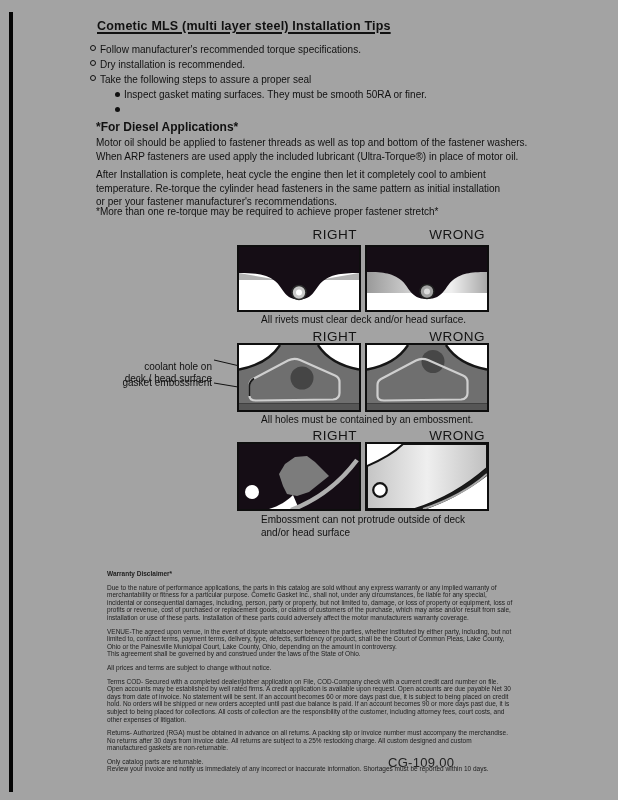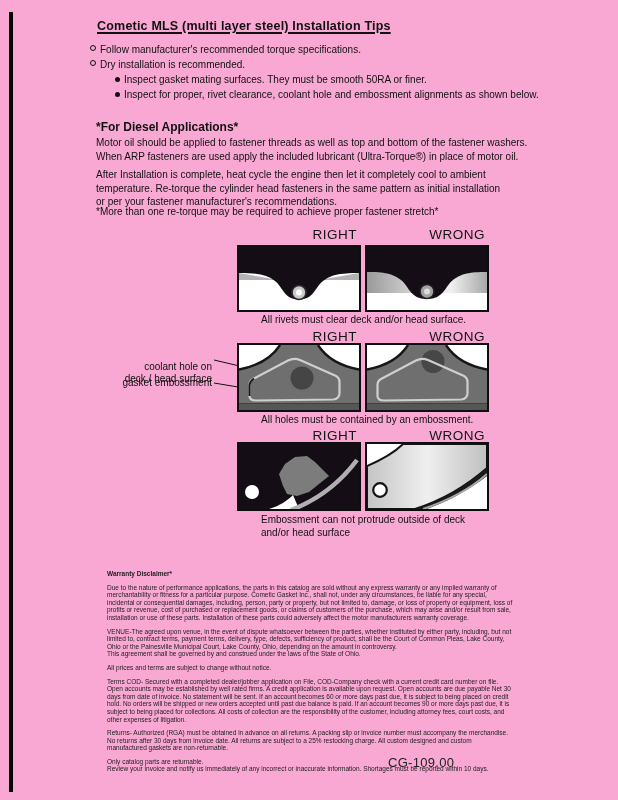--- a/index.html
+++ b/index.html
@@ -1,16 +1,16 @@
 <!DOCTYPE html>
 <html><head>
 <meta charset="utf-8">
 <style>
   html,body{margin:0;padding:0;background:#e9e9e9;}
-  .page{position:relative;width:618px;height:800px;background:#f9a8d4;overflow:hidden;
+  .page{position:relative;width:618px;height:800px;background:#a3a3a3;overflow:hidden;
         font-family:"Liberation Sans", sans-serif;color:#111;}
   .abs{position:absolute;}
   .edge-bar{left:9px;top:12px;width:4px;height:780px;background:#050505;}
   .title{left:97px;top:19px;font-size:12.5px;font-weight:bold;letter-spacing:.2px;
          text-decoration:underline;text-decoration-thickness:1.5px;text-underline-offset:2px;}
   .bullets{left:90px;top:42px;width:500px;font-size:10px;line-height:15px;list-style:none;margin:0;padding:0;}
   .bullets li{white-space:nowrap;}
   .mk-o{display:inline-block;width:4px;height:4px;border:1px solid #111;border-radius:50%;
         margin-right:4px;vertical-align:2px;}
   .sub{padding-left:25px;}
@@ -37,22 +37,23 @@
 
 <div class="page">
 
   <div class="abs edge-bar"></div>
 
   <div class="abs title">Cometic MLS (multi layer steel) Installation Tips</div>
 
   <ul class="abs bullets">
     <li><span class="mk-o"></span><span>Follow manufacturer's recommended torque specifications.</span></li>
     <li><span class="mk-o"></span><span>Dry installation is recommended.</span></li>
+    <li><span class="mk-o"></span><span>Take the following steps to assure a proper seal</span></li>
     <li class="sub"><span class="mk-f"></span><span>Inspect gasket mating surfaces.  They must be smooth 50RA or finer.</span></li>
-    <li class="sub"><span class="mk-f"></span><span>Inspect for proper, rivet clearance, coolant hole and embossment alignments as shown below.</span></li>
+    <li class="sub"><span class="mk-f"></span></li>
   </ul>
 
   <div class="abs h2">*For Diesel Applications*</div>
   <div class="abs para p1">Motor oil should be applied to fastener threads as well as top and bottom of the fastener washers.
 When ARP fasteners are used apply the included lubricant (Ultra-Torque®) in place of motor oil.</div>
   <div class="abs note">*More than one re-torque may be required to achieve proper fastener stretch*</div>
   <div class="abs para p2">After Installation is complete, heat cycle the engine then let it completely cool to ambient
 temperature. Re-torque the cylinder head fasteners in the same pattern as initial installation
 or per your fastener manufacturer's recommendations.</div>
 

